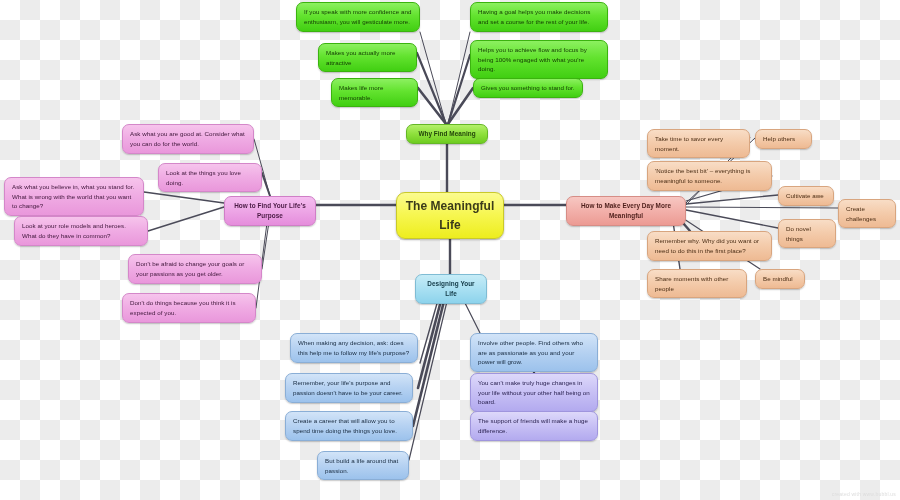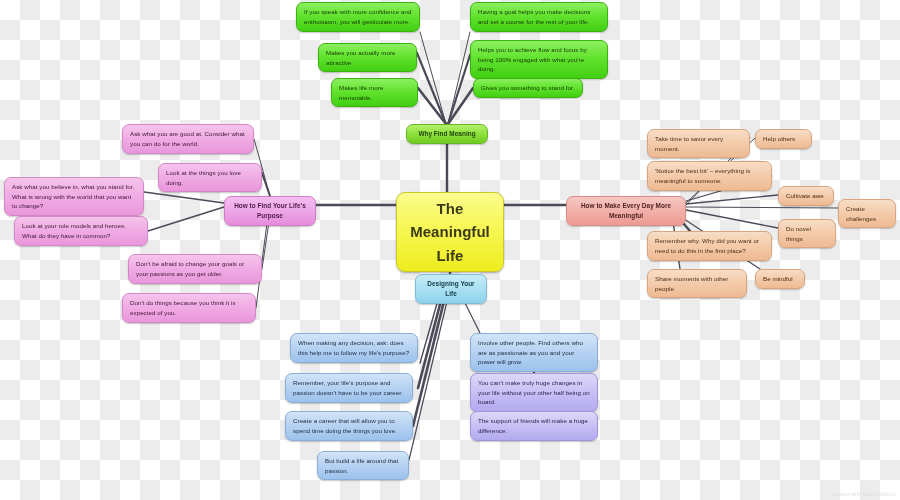--- a/index.html
+++ b/index.html
@@ -23,21 +23,21 @@
     padding:4px 7px;
     font-size:6.2px;
     line-height:1.55;
     color:#2e2e2e;
     letter-spacing:.05px;
     border:1px solid rgba(0,0,0,.18);
     box-shadow:0 1px 1.5px rgba(0,0,0,.22);
   }
   .node span{display:block;width:100%;}
   .center{
-    font-size:15px;font-weight:bold;color:#3b3b1a;
+    font-size:12px;font-weight:bold;color:#3b3b1a;
     justify-content:center;text-align:center;
     background:linear-gradient(to bottom,#fbfb8f 0%,#f7f754 45%,#eded1e 100%);
     border:1px solid #c9c92a;border-radius:9px;
     box-shadow:0 1px 2px rgba(0,0,0,.3);
   }
   .branch{font-size:6.4px;font-weight:bold;justify-content:center;text-align:center;}
   .br-green{background:linear-gradient(to bottom,#b4f06a 0%,#8ee03c 50%,#6ecc20 100%);border-color:#64b726;color:#23450b;}
   .br-pink{background:linear-gradient(to bottom,#f5bdf0 0%,#eda6e6 50%,#e58ddc 100%);border-color:#cf7ec6;color:#4a1b44;}
   .br-salmon{background:linear-gradient(to bottom,#f7c7c2 0%,#f2b0aa 50%,#ec9a93 100%);border-color:#d68d86;color:#4d1f1b;}
   .br-blue{background:linear-gradient(to bottom,#c6ecf7 0%,#a9e0f2 50%,#8dd3ec 100%);border-color:#7fbcd4;color:#123946;}

